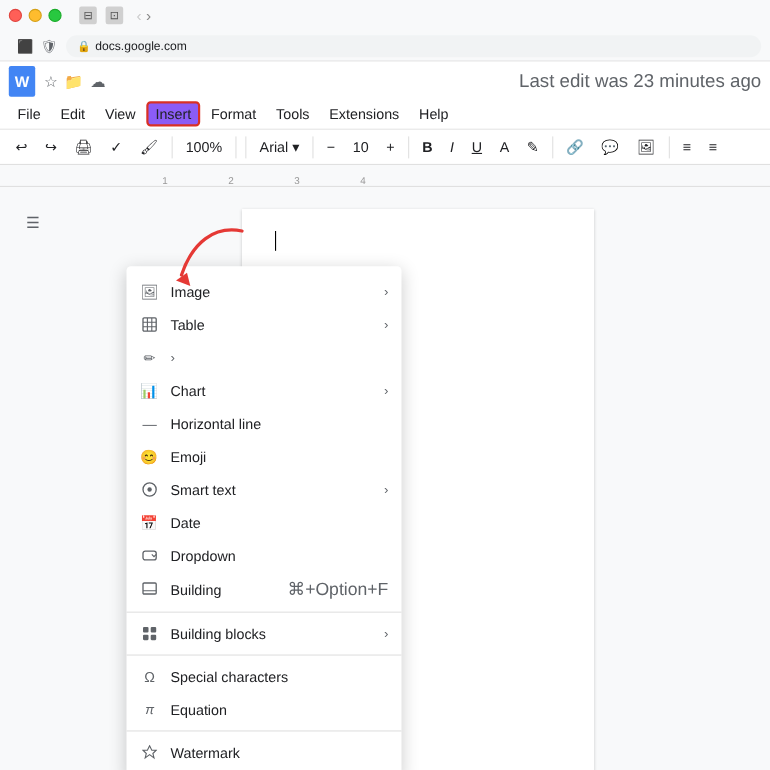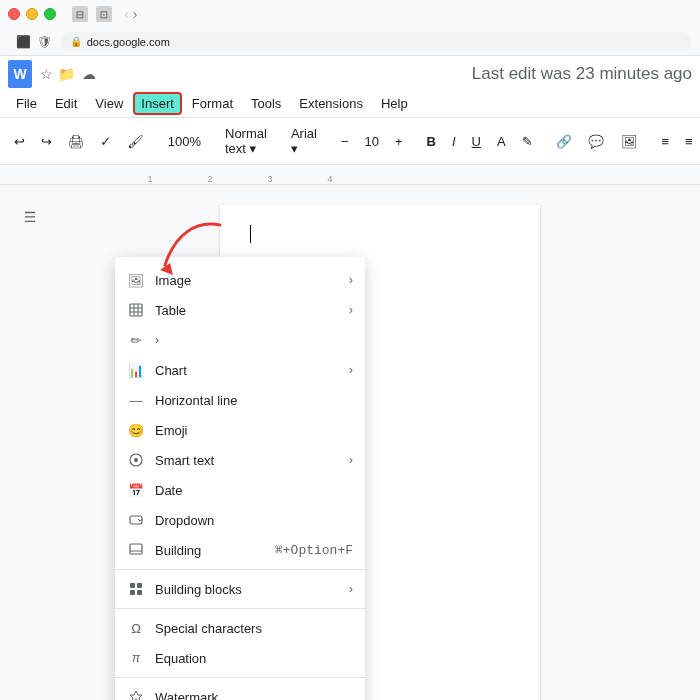--- a/index.html
+++ b/index.html
@@ -109,21 +109,21 @@
       color: #202124;
       align-items: flex-end;
     }
     .menu-item {
       padding: 4px 8px;
       border-radius: 4px;
       cursor: pointer;
       color: #202124;
     }
     .menu-item.active {
-      background: #5eead4;
+      background: #8b5cf6;
       border: 2px solid #d93025;
       color: #202124;
       padding: 2px 6px;
     }
     .last-edit {
       margin-left: auto;
       font-size: 17px;
       color: #5f6368;
     }
 
@@ -264,23 +264,22 @@
       font-size: 13px;
       flex-shrink: 0;
     }
     .item-label { flex: 1; }
     .item-arrow {
       color: #5f6368;
       font-size: 12px;
     }
     .item-shortcut {
       color: #5f6368;
-      font-size: 13px;
+      font-size: 16px;
       margin-left: auto;
-      font-family: Liberation Mono, monospace;
     }
 
     
     .arrow-annotation {
       position: absolute;
       top: 30px;
       left: 155px;
       z-index: 200;
       pointer-events: none;
     }
@@ -369,21 +368,20 @@
 
 <div class="toolbar">
   <span class="toolbar-btn">↩</span>
   <span class="toolbar-btn">↪</span>
   <span class="toolbar-btn">🖨</span>
   <span class="toolbar-btn">✓</span>
   <span class="toolbar-btn">🖌</span>
   <div class="toolbar-sep"></div>
   <span class="toolbar-btn">100%</span>
   <div class="toolbar-sep"></div>
-  <span class="toolbar-btn">Normal text ▾</span>
   <div class="toolbar-sep"></div>
   <span class="toolbar-btn">Arial ▾</span>
   <div class="toolbar-sep"></div>
   <span class="toolbar-btn">−</span>
   <span class="toolbar-btn">10</span>
   <span class="toolbar-btn">+</span>
   <div class="toolbar-sep"></div>
   <span class="toolbar-btn" style="font-weight:bold;">B</span>
   <span class="toolbar-btn" style="font-style:italic;">I</span>
   <span class="toolbar-btn" style="text-decoration:underline;">U</span>

